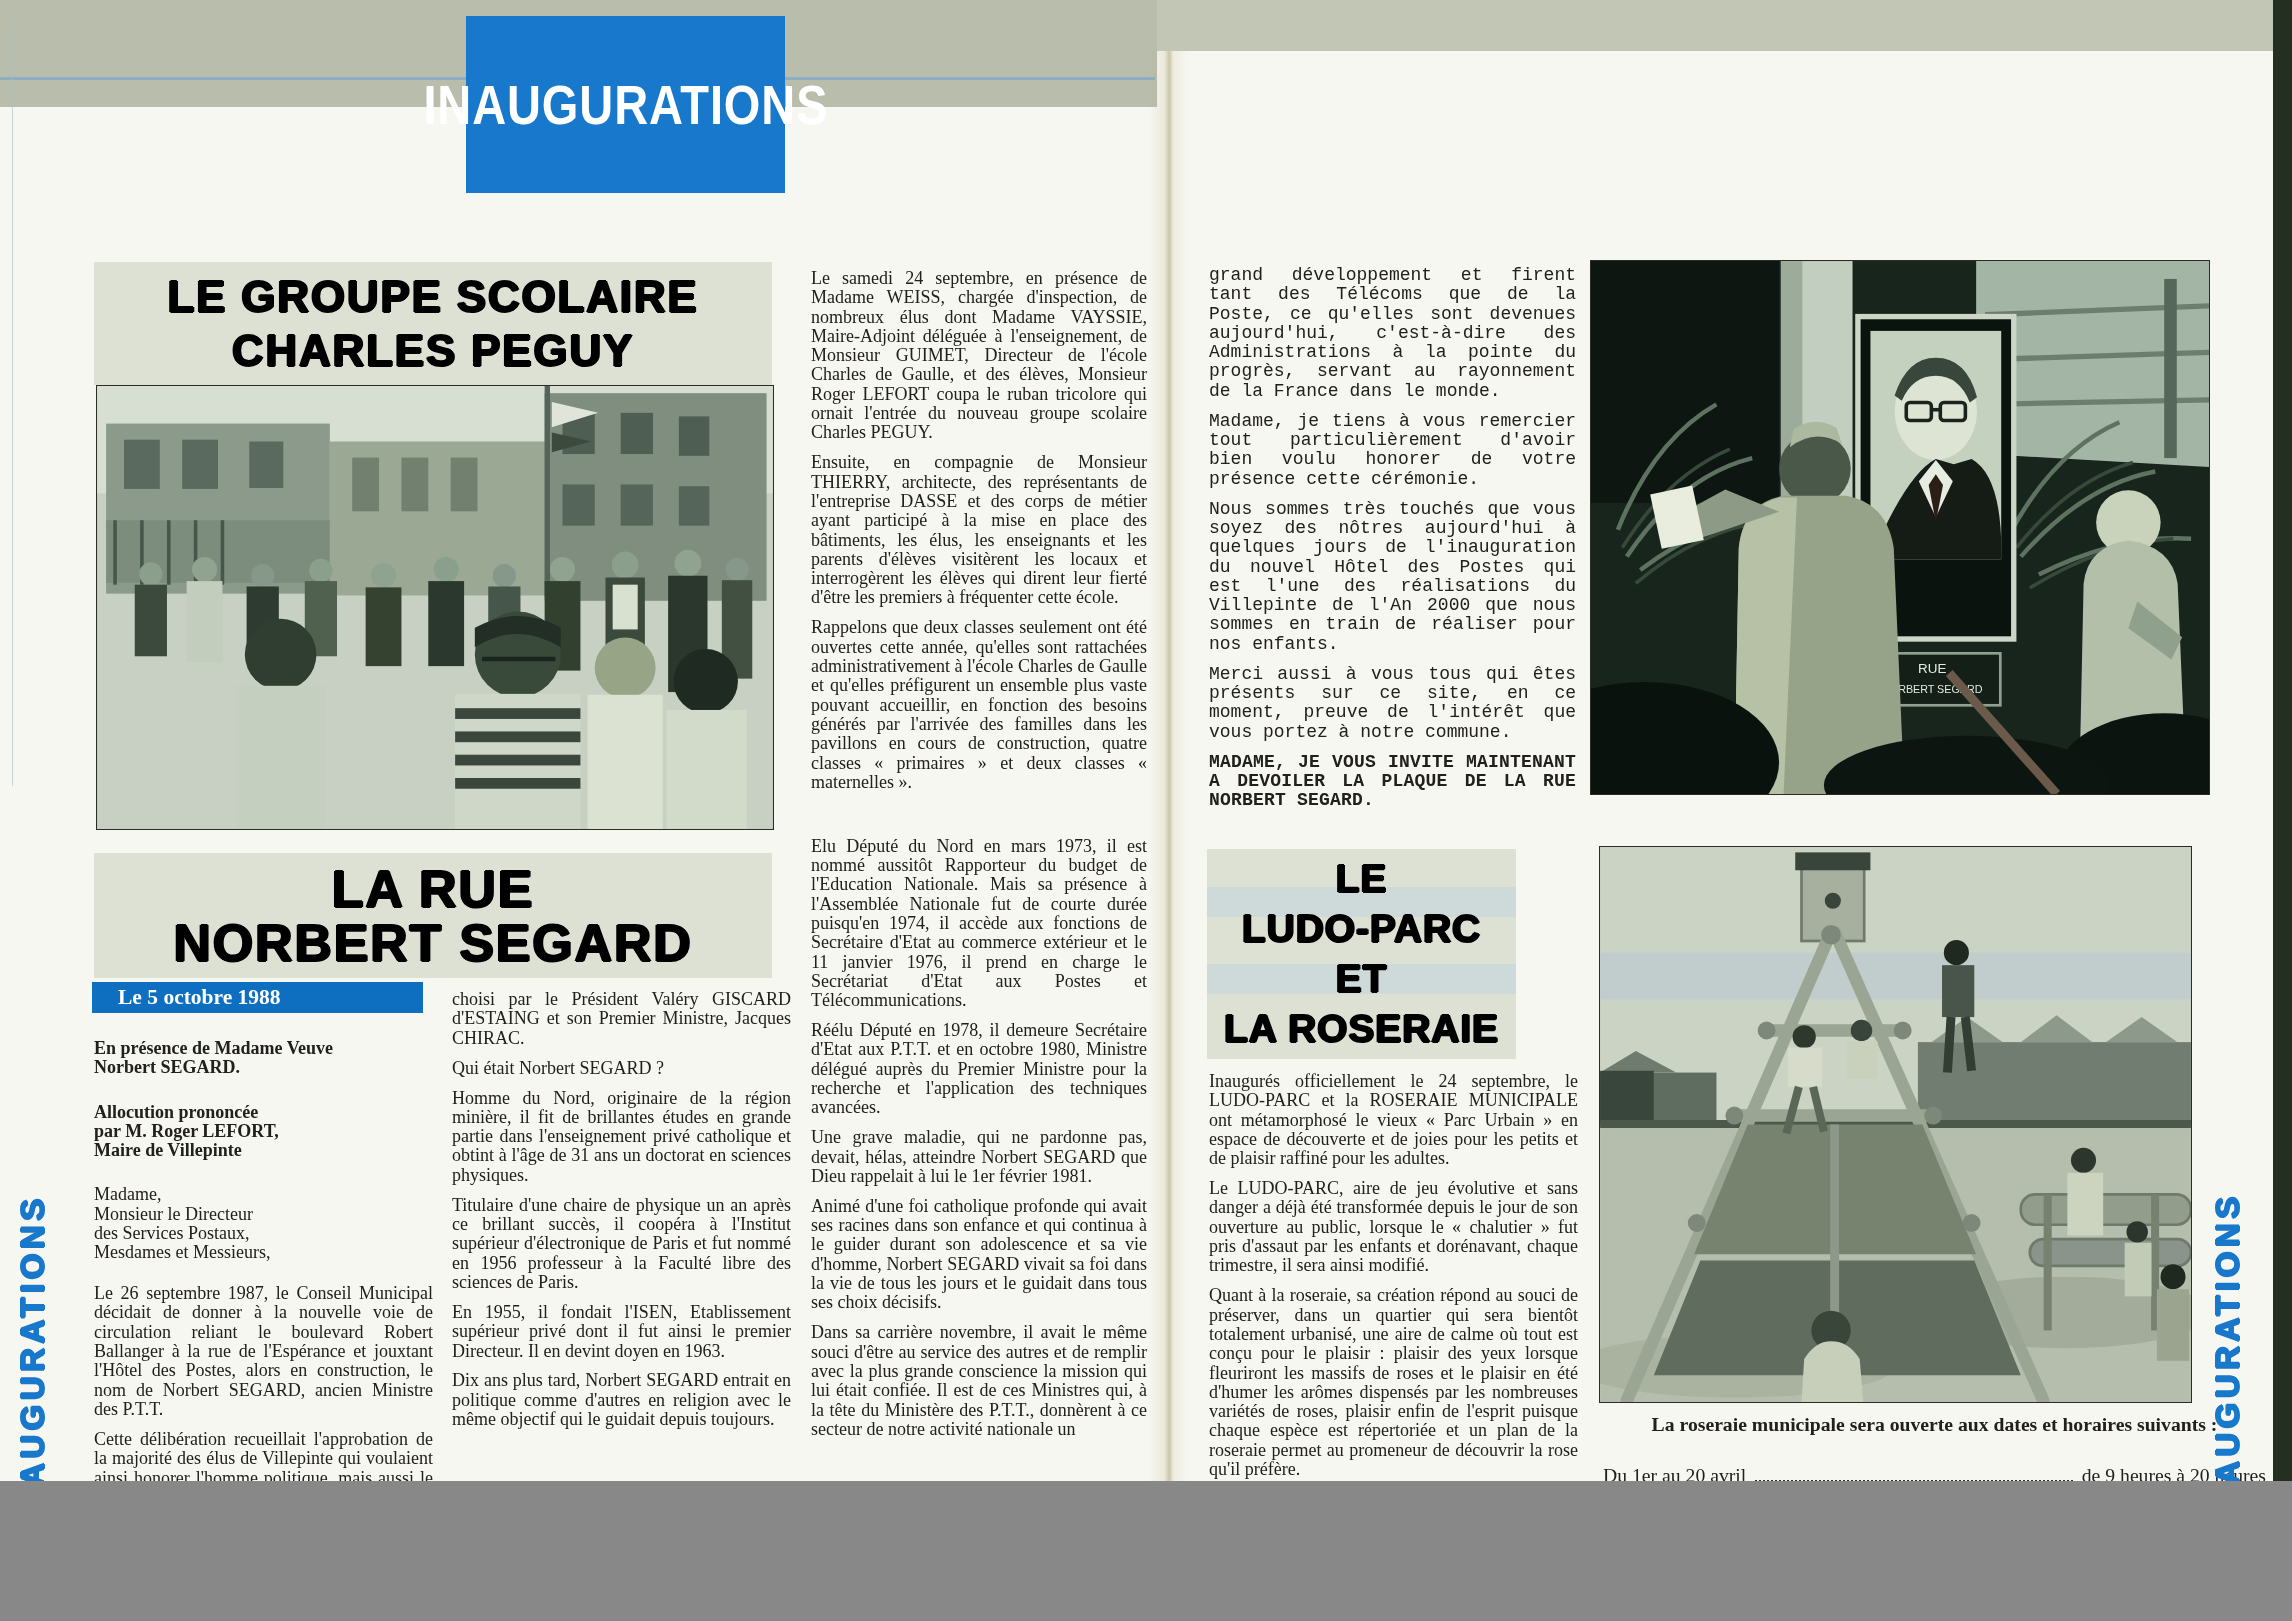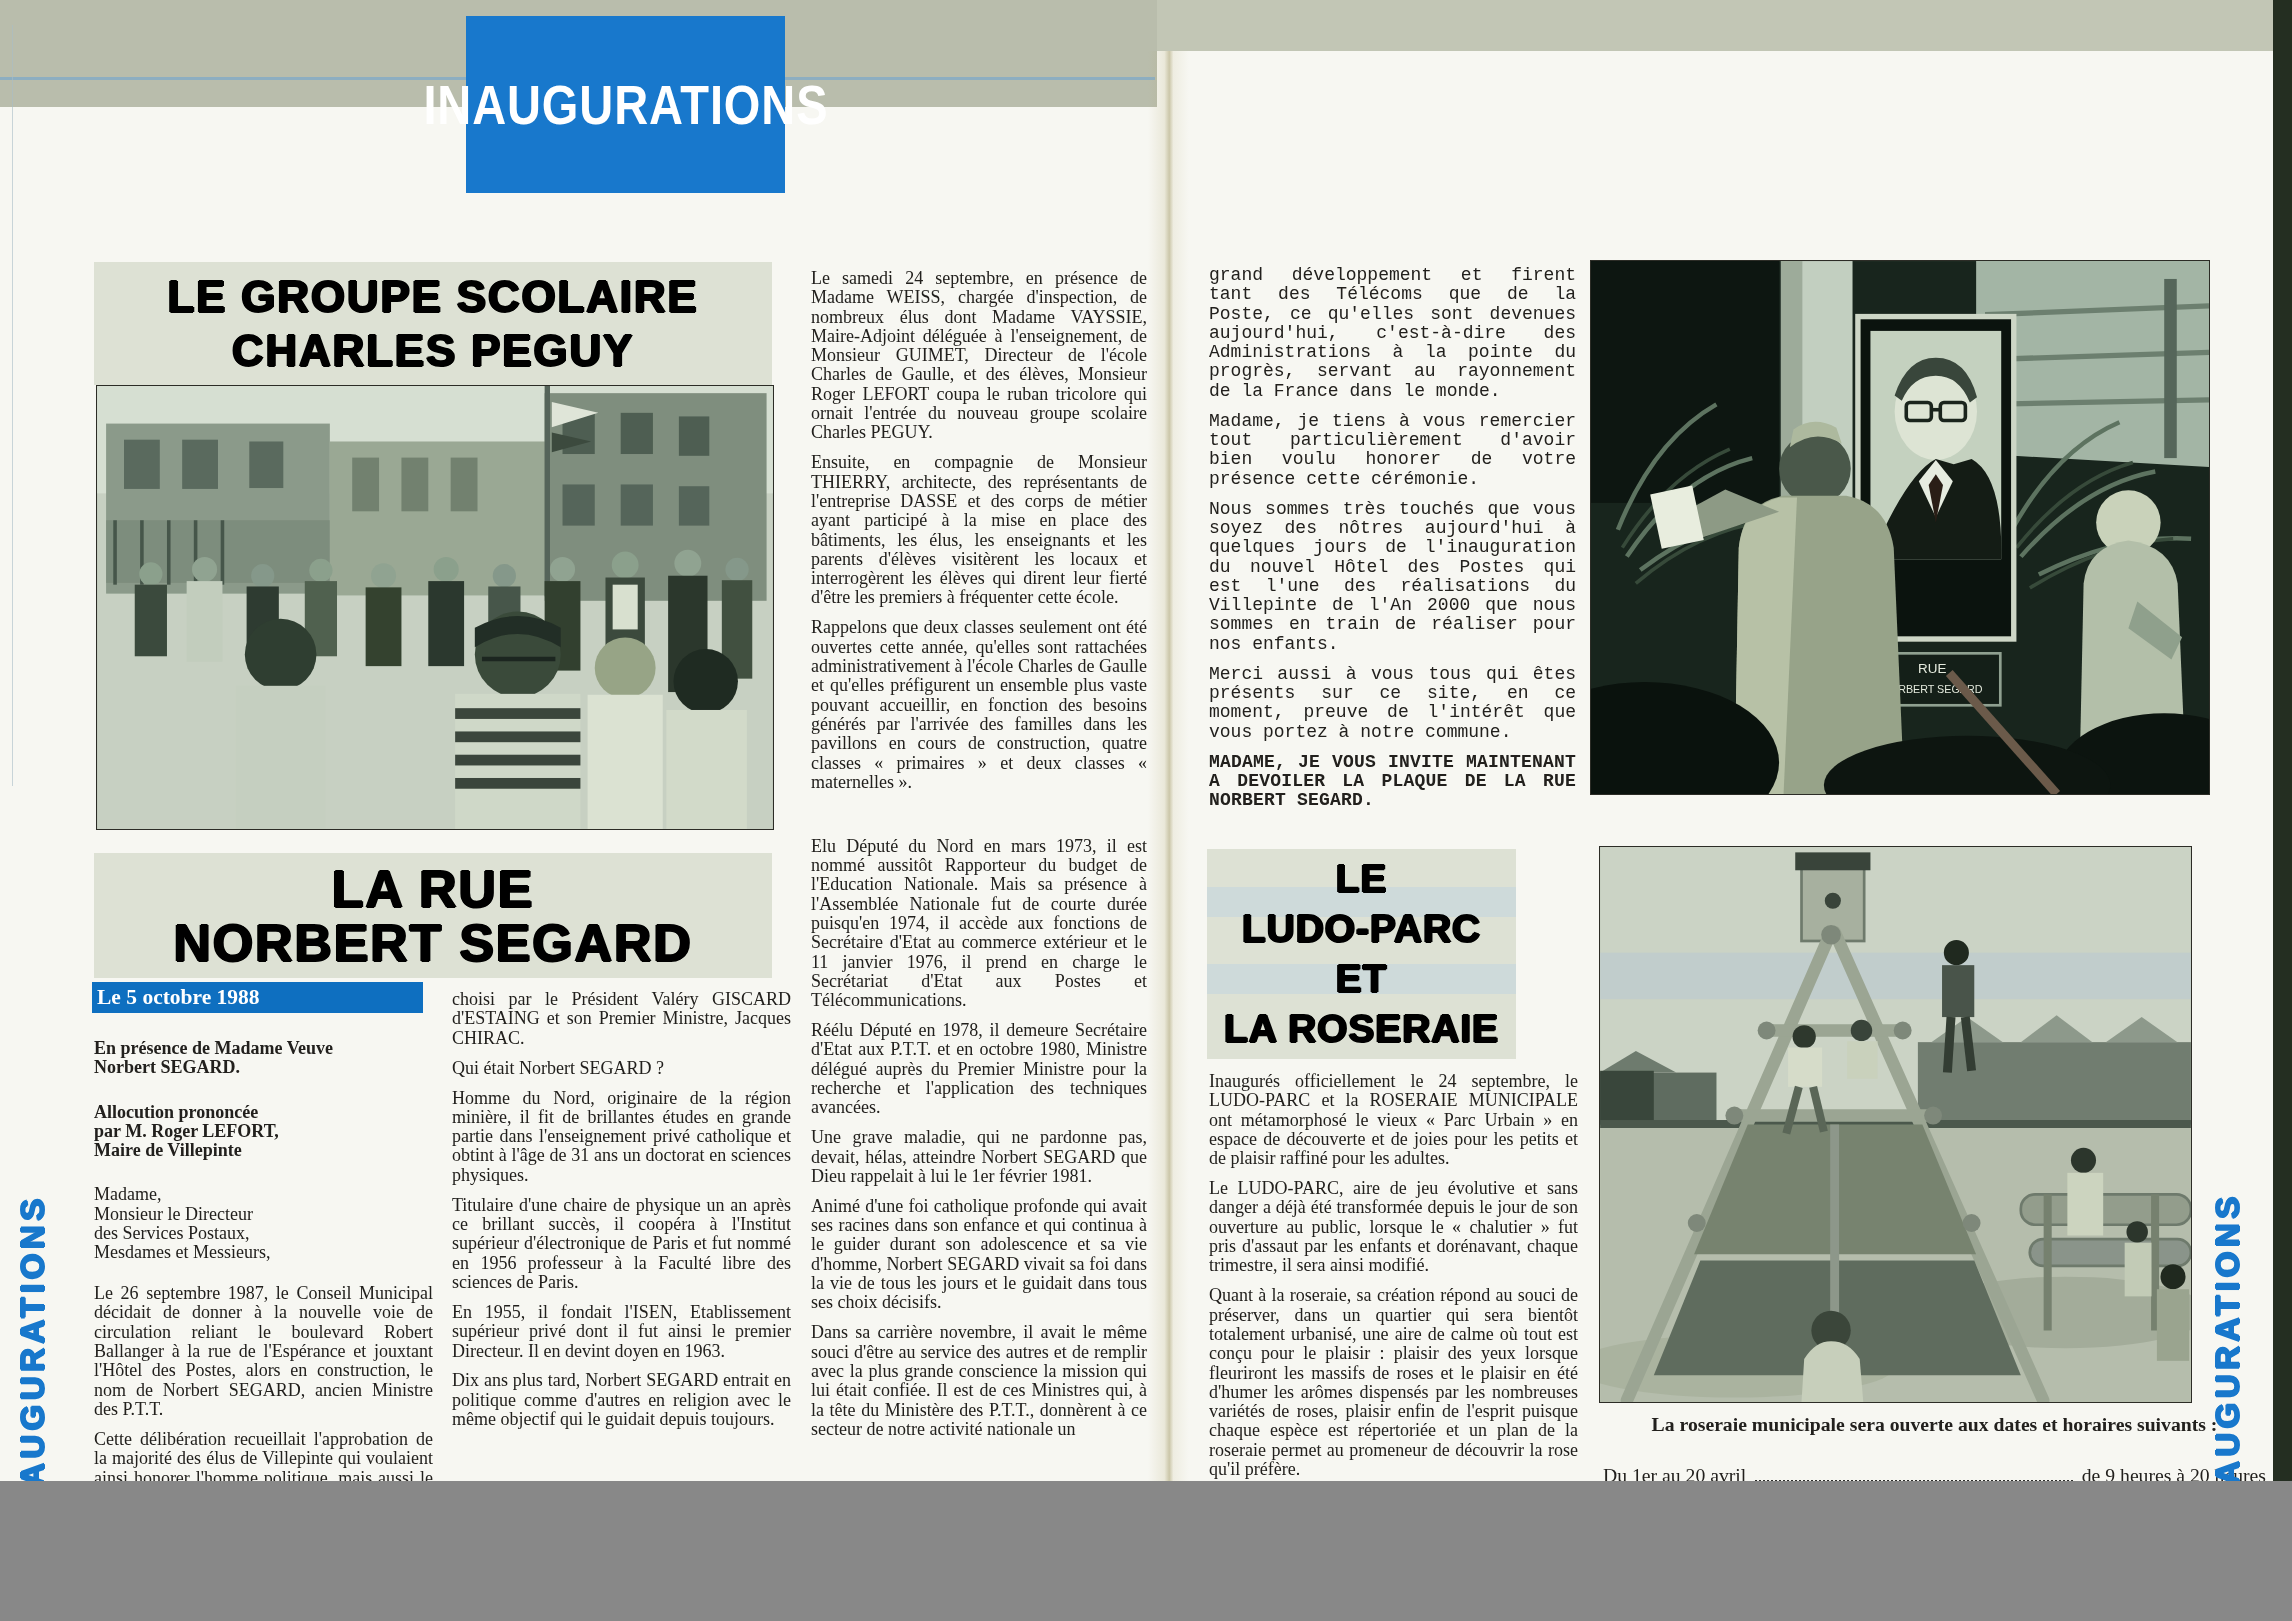--- a/index.html
+++ b/index.html
@@ -26,21 +26,21 @@
           text-align:center;white-space:pre-line;}
   .hband-school{left:94px;top:262px;width:678px;height:123px;}
   .hband-school .htxt{font-size:44px;line-height:54px;letter-spacing:1.8px;}
   .hband-street{left:94px;top:853px;width:678px;height:125px;}
   .hband-street .htxt{font-size:52px;line-height:54px;letter-spacing:1.8px;}
   .hband-ludo{left:1207px;top:849px;width:309px;height:210px;overflow:hidden;}
   .hband-ludo .htxt{font-size:39px;line-height:50px;letter-spacing:0.9px;position:relative;z-index:2;}
   .ghost-stripe{position:absolute;left:0;width:100%;height:30px;background:#bcd2e2;opacity:.45;z-index:1;}
   
   .datebar{left:92px;top:982px;width:331px;height:31px;background:#0e6fc0;color:#fff;
-           font-weight:bold;font-size:21.5px;line-height:31px;padding-left:5px;box-sizing:border-box;}
+           font-weight:bold;font-size:21.5px;line-height:31px;padding-left:26px;box-sizing:border-box;}
   
   .bodycol{font-size:18px;line-height:19.3px;text-align:justify;}
   .bodycol p{margin:0 0 10.7px 0;}
   .prelines{white-space:pre-line;text-align:left;}
   .boldp{font-weight:bold;}
   .capsp{font-weight:bold;letter-spacing:0.2px;}
   .colgap{height:34px;}
   .colA{left:94px;top:1039px;width:339px;}
   .colA .boldp{margin-bottom:25px;}
   .colA .salut{margin-bottom:21.5px;}

